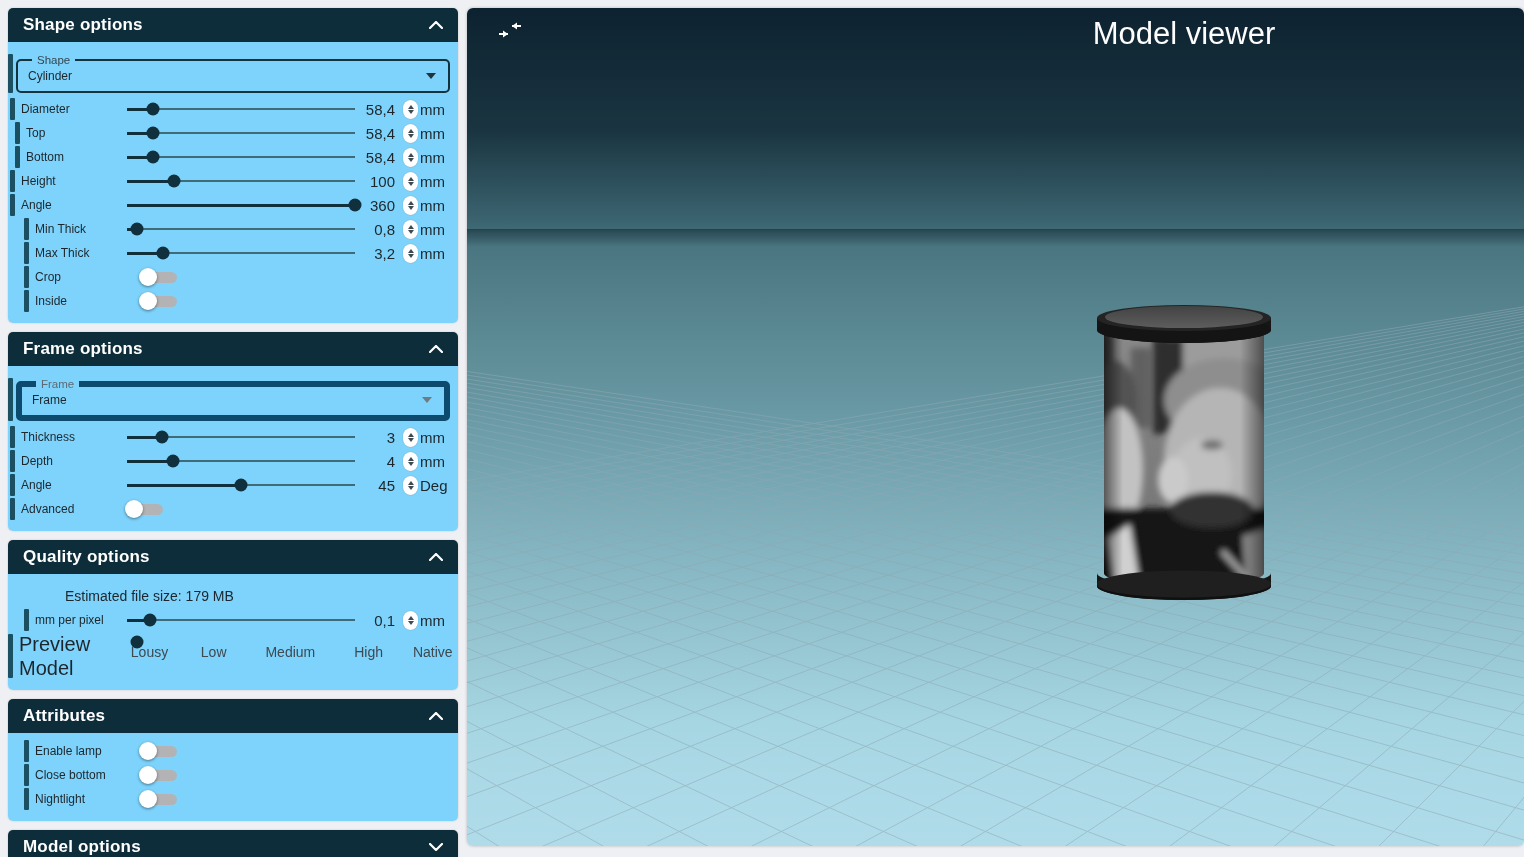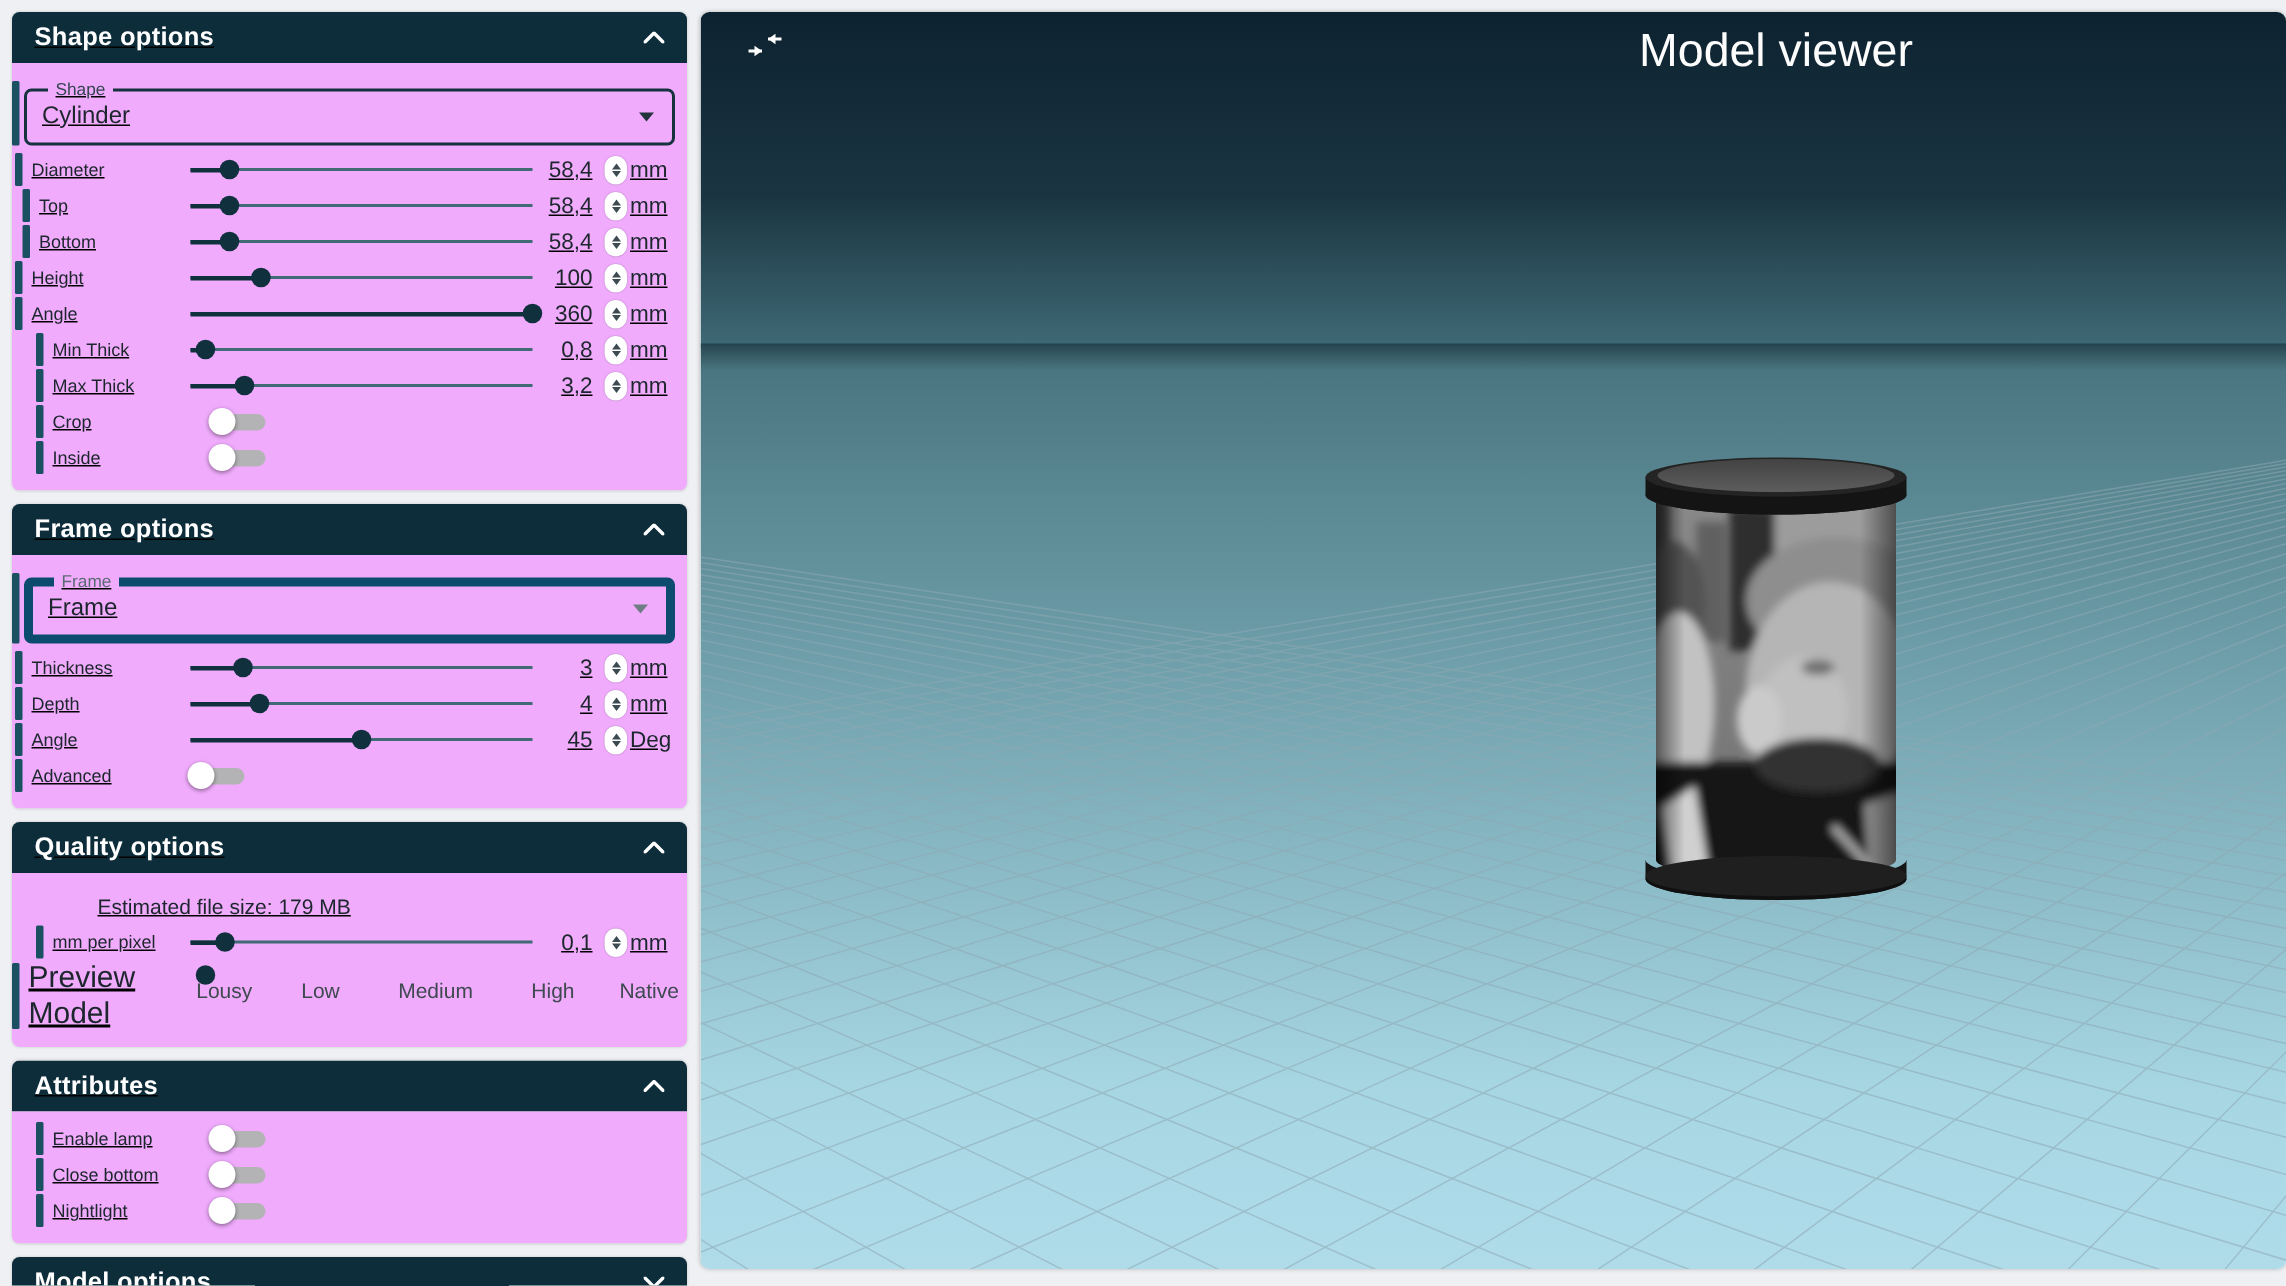--- a/index.html
+++ b/index.html
@@ -3,36 +3,36 @@
 <meta charset="utf-8">
 <style>
   * { box-sizing: border-box; margin: 0; padding: 0; }
   html,body { width:1524px; height:857px; }
   body { font-family:"Liberation Sans", sans-serif; background:#eef0f3; position:relative; overflow:hidden; }
 
   .page { position:absolute; inset:0; }
 
   
   .panel { position:absolute; left:8px; top:8px; width:450px; }
-  .sec { border-radius:5px; overflow:hidden; margin-bottom:9px; box-shadow:0 0 2px rgba(0,0,0,.18);text-decoration:underline; }
+  .sec { border-radius:5px; overflow:hidden; margin-bottom:9px; box-shadow:0 0 2px rgba(0,0,0,.18); }
   .sec-h { height:34px; background:#0e2d3b; color:#fff; display:flex; align-items:center;
            justify-content:space-between; padding:0 15px 0 15px; }
   .sec-h .t { font-size:17px; font-weight:bold; letter-spacing:.2px; }
-  .sec-c { background:#f0abfc; padding:6px 0 10px 0; }
+  .sec-c { background:#7dd3fc; padding:6px 0 10px 0; }
   .sec.only-h { margin-bottom:0; }
 
   .frow { display:flex; align-items:stretch; padding:6px 8px 4px 0; }
   .bar { width:5px; background:#1a5062; border-radius:1px; flex:none; }
   .frow .bar { margin:0; }
   fieldset.fs { flex:1; margin-left:3px; border:2px solid #14333f; border-radius:5px;
                 padding:2px 10px 8px 10px; background:transparent; }
   fieldset.fs legend { font-size:11.5px; color:#334650; padding:0 5px; margin-left:4px; }
   fieldset.fs.soft { border:6px solid #0c4a6e; }
   fieldset.fs.soft legend { color:#5b6b74; }
-  .fs-line { display:flex; align-items:center; justify-content:space-between; font-size:16px; color:#1c262c; padding-top:1px; }
+  .fs-line { display:flex; align-items:center; justify-content:space-between; font-size:12px; color:#1c262c; padding-top:1px; }
   .caret { width:0; height:0; border-left:5px solid transparent; border-right:5px solid transparent;
            border-top:6px solid #23333c; margin-right:2px; }
   .caret.gray { border-top-color:#6e7c84; }
 
   .row { display:flex; align-items:center; height:24px; padding-right:8px; }
   .row.lvl0 { padding-left:16px; }
   .row.lvl1 { padding-left:2px; }
   .row.lvl2 { padding-left:7px; }
   .row .bar { height:22px; }
   .lbl { font-size:12px; color:#1c262c; margin-left:6px; flex:1; white-space:nowrap; }

